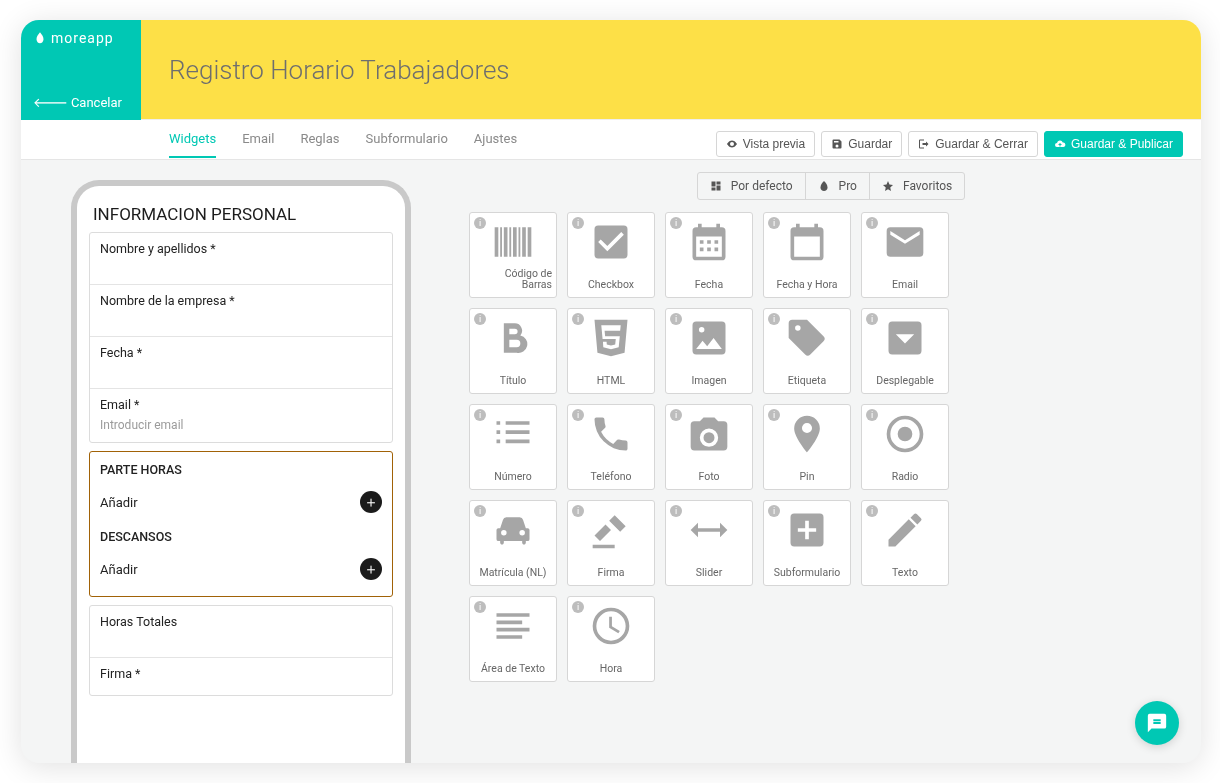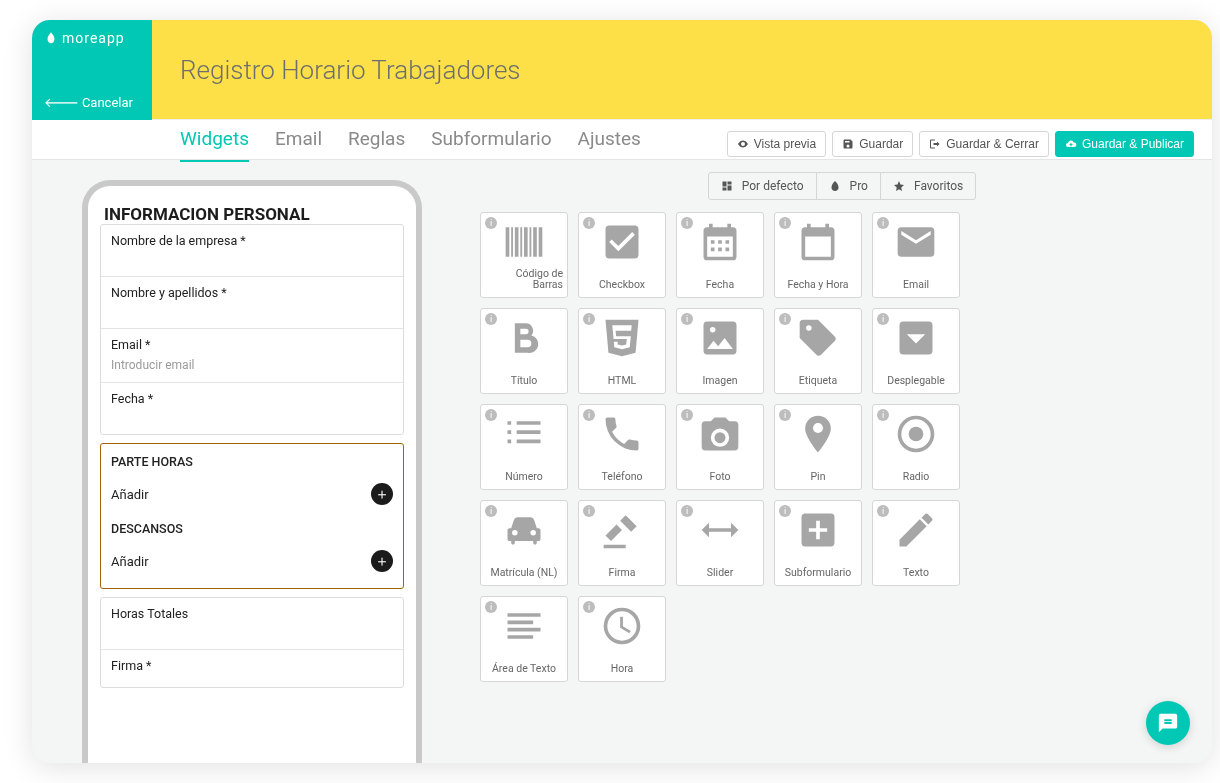--- a/index.html
+++ b/index.html
@@ -6,21 +6,21 @@
 body {
   font-family: -apple-system, BlinkMacSystemFont, "Segoe UI", Roboto, "Helvetica Neue", Arial, sans-serif;
   background: #fff;
   width: 1220px;
   height: 783px;
   overflow: hidden;
   position: relative;
 }
 .app-frame {
   position: absolute;
-  top: 20px; left: 32px;
+  top: 20px; left: 21px;
   width: 1180px; height: 743px;
   border-radius: 18px;
   box-shadow: 0 4px 30px rgba(0,0,0,0.12);
   background: #f4f5f5;
   overflow: hidden;
 }
 .top-row { display:flex; height:100px; }
 .brand-block {
   width:120px; height:100px;
   background:#00c8b4;
@@ -34,36 +34,36 @@
 .title-block {
   flex:1;background:#fde047;display:flex;align-items:center;padding-left:28px;
   border-bottom:1px solid #eee;
 }
 .page-title { font-size:26px;color:#6e6e6e;font-weight:300; }
 .second-row {
   height:40px;background:#fff;display:flex;align-items:center;
   padding-left:148px; padding-right:18px;border-bottom:1px solid #e5e5e5;
 }
 .tabs { display:flex;gap:26px;flex:1; }
-.tab { font-size:19px;color:#8a8a8a;padding:10px 0;cursor:pointer;border-bottom:2px solid transparent; }
+.tab { font-size:13px;color:#8a8a8a;padding:10px 0;cursor:pointer;border-bottom:2px solid transparent; }
 .tab.active { color:#00c8b4;border-bottom-color:#00c8b4; }
 .actions { display:flex;gap:6px; }
 .btn {
   font-size:12px;padding:5px 9px;border:1px solid #d6d6d6;border-radius:3px;
   background:#fff;color:#555;cursor:pointer;display:flex;align-items:center;gap:5px;margin-top:8px;
 }
 .btn-primary { background:#00c8b4;border-color:#00c8b4;color:#fff; }
 .content { display:flex;height:calc(100% - 140px); }
 .left-col { width:440px;padding:20px 30px;overflow:hidden; }
 .phone-preview {
   width:340px;margin:0 auto;background:#fff;border:6px solid #c9c9c9;
   border-top-left-radius:28px;border-top-right-radius:28px;border-bottom:none;
   height:600px;overflow:hidden;padding:18px 12px 0;
 }
-.preview-header { font-size:17px;font-weight:700;color:#1c1c1c;padding:0 4px; }
+.preview-header { font-size:17px;font-weight:400;color:#1c1c1c;margin-bottom:8px;padding:0 4px; }
 .field-card { border:1px solid #dcdcdc;border-radius:3px;margin-bottom:8px;background:#fff; }
 .field { padding:8px 10px 22px;border-bottom:1px solid #e4e4e4; }
 .field:last-child { border-bottom:none; }
 .field-label { font-size:12.5px;color:#222;margin-bottom:6px; }
 .field-placeholder { font-size:12px;color:#9b9b9b; }
 .section-card { border:1px solid #a16207;border-radius:3px;margin-bottom:8px;background:#fff;padding:10px; }
 .section-title { font-size:12.5px;color:#222;margin-bottom:14px;font-weight:500; }
 .add-row { display:flex;justify-content:space-between;align-items:center;padding-bottom:6px;text-align:center; }
 .add-label { font-size:13px;color:#222; }
 .add-btn { width:22px;height:22px;border-radius:50%;background:#1b1b1b;color:#fff;display:flex;align-items:center;justify-content:center;font-size:15px;cursor:pointer; }
@@ -149,31 +149,31 @@
     </div>
   </div>
 
   <div class="content">
 
     <div class="left-col">
       <div class="phone-preview">
         <div class="preview-header">INFORMACION PERSONAL</div>
         <div class="field-card">
           <div class="field">
+            <div class="field-label">Nombre y apellidos *</div>
+          </div>
+          <div class="field">
             <div class="field-label">Nombre de la empresa *</div>
           </div>
           <div class="field">
-            <div class="field-label">Nombre y apellidos *</div>
+            <div class="field-label">Fecha *</div>
           </div>
           <div class="field" style="padding-bottom:10px">
             <div class="field-label">Email *</div>
             <div class="field-placeholder">Introducir email</div>
-          </div>
-          <div class="field">
-            <div class="field-label">Fecha *</div>
           </div>
         </div>
 
         <div class="section-card">
           <div class="section-title">PARTE HORAS</div>
           <div class="add-row">
             <span class="add-label">Añadir</span>
             <span class="add-btn">＋</span>
           </div>
           <div style="height:10px"></div>

